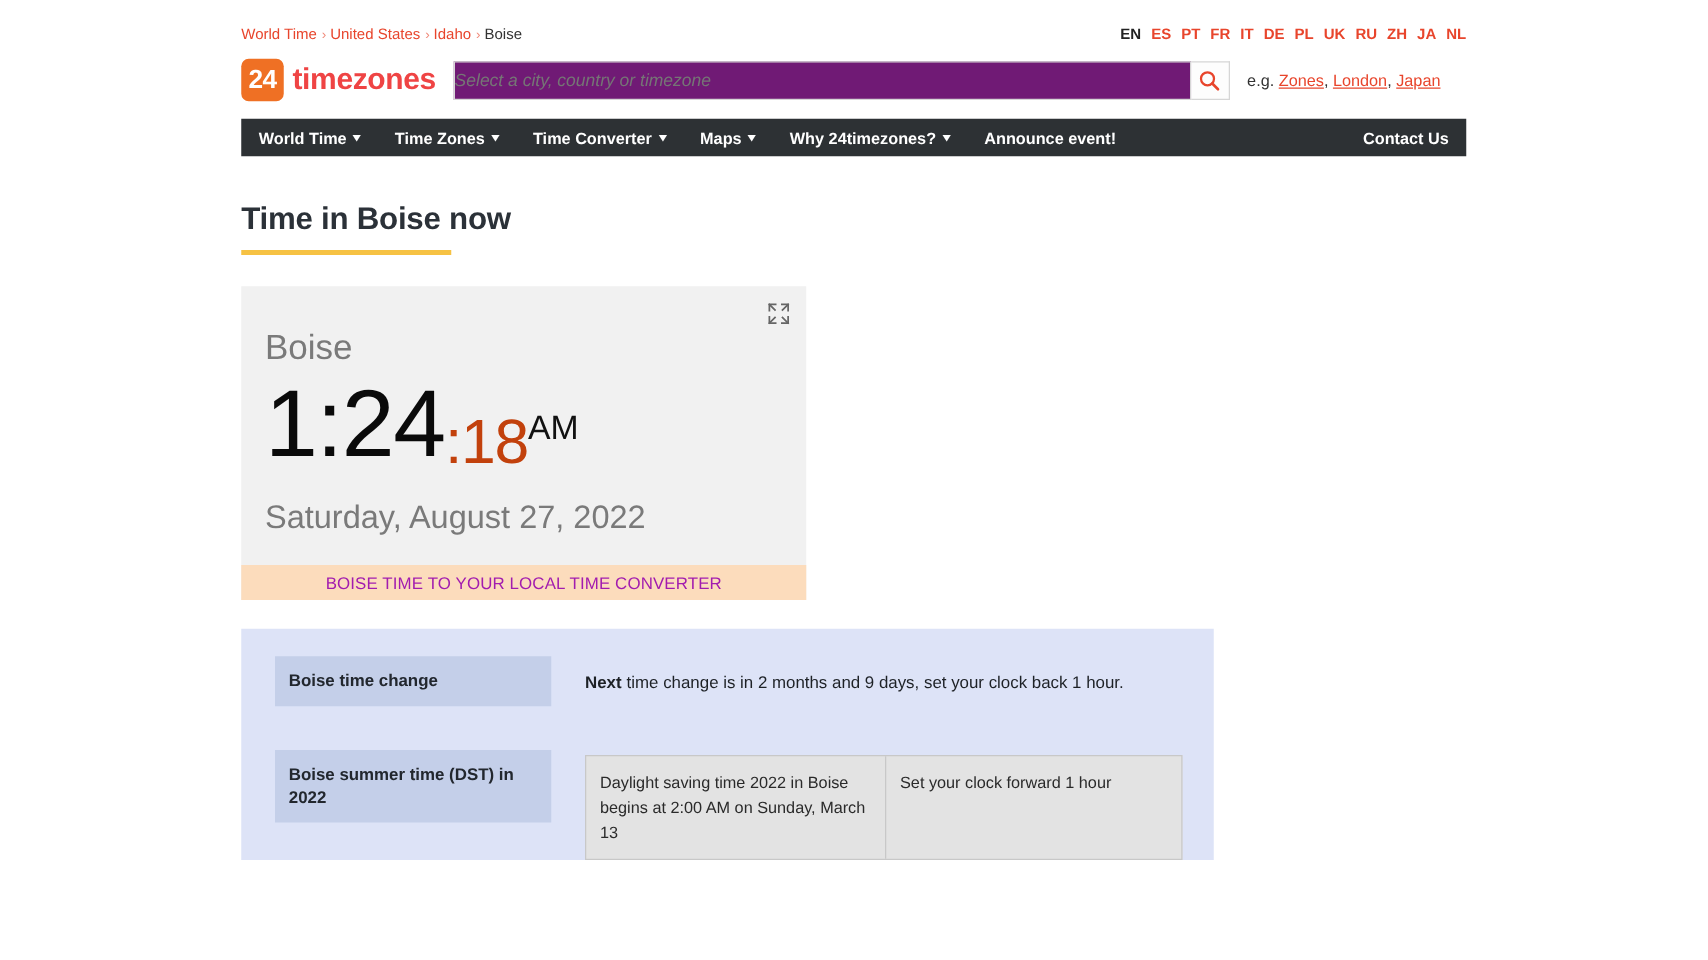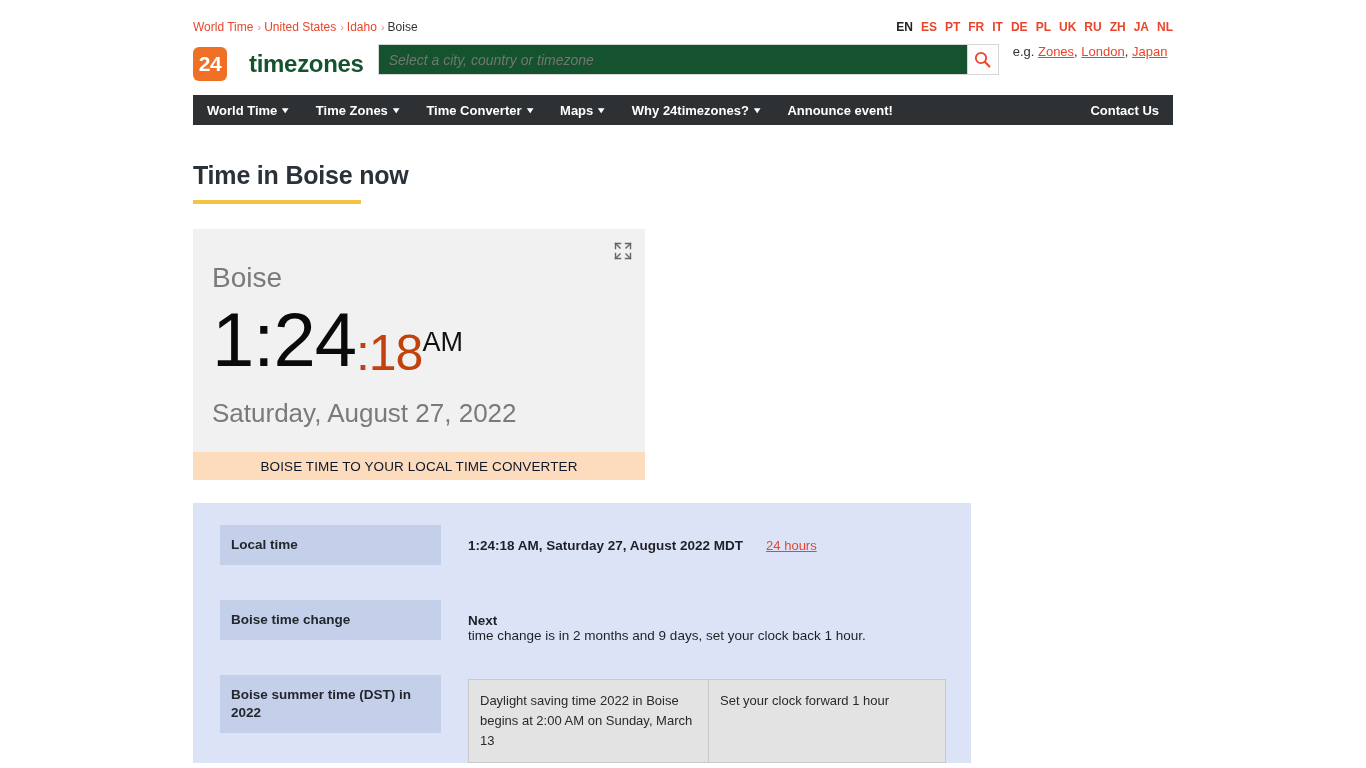--- a/index.html
+++ b/index.html
@@ -26,55 +26,56 @@
   .breadcrumb .sep { color: #f08a7a; margin: 0 3px 0 4px; font-size: 11px; }
   .breadcrumb .current { color: #333; }
 
   .langs { font-size: 12px; font-weight: bold; white-space: nowrap; }
   .langs span, .langs a { margin-left: 8px; text-decoration: none; color: #e8452c; }
   .langs .active { color: #222; }
 
   
   .headrow {
     display: flex;
+    align-items: center;
     margin-top: 10px;
     height: 40px;
   }
   .logo { display: flex; align-items: center; text-decoration: none; }
   .logo-badge {
     width: 34px; height: 34px;
     background: #ef7024;
     border-radius: 6px;
     color: #fff;
     font-size: 21px;
     font-weight: bold;
     display: flex; align-items: center; justify-content: center;
     letter-spacing: -0.5px;
   }
   .logo-text {
     font-size: 24px;
     font-weight: bold;
-    color: #14532d;
-    margin-left: 22px;
+    color: #ef4444;
+    margin-left: 7px;
     letter-spacing: -0.3px;
   }
   .searchbox {
     margin-left: 14px;
     display: flex;
     align-items: stretch;
   }
   .searchbox input {
     width: 590px;
     height: 31px;
     border: 1px solid #d6d6d6;
-    background: #14532d;
+    background: #701a75;
     font-size: 14px;
     font-style: italic;
     color: #9b9b9b;
-    padding: 0 10px;
+    padding: 0 0;
     font-family: "Liberation Sans", sans-serif;
     outline: none;
   }
   .search-btn {
     width: 31px; height: 31px;
     border: 1px solid #d6d6d6;
     border-left: none;
     background: #fdfdfd;
     display: flex; align-items: center; justify-content: center;
     cursor: pointer;
@@ -165,21 +166,21 @@
     color: #7a7a7a;
     padding: 22px 0 26px 19px;
     line-height: 1;
   }
   .converter-bar {
     background: #fcdcbc;
     height: 28px;
     display: flex;
     align-items: center;
     justify-content: center;
-    color: #0f172a;
+    color: #a21caf;
     font-size: 13.5px;
     letter-spacing: 0.1px;
     cursor: pointer;
     text-decoration: none;
   }
 
   
   h2.sh {
     font-size: 19px;
     font-weight: bold;
@@ -212,21 +213,21 @@
   }
   .ivalue {
     margin-left: 27px;
     padding-top: 13px;
     font-size: 13.5px;
     color: #1d2126;
     display: flex;
     align-items: baseline;
     white-space: nowrap;
   }
-  .ivalue.plain { font-weight: normal; flex-direction: column; }
+  .ivalue.plain { font-weight: normal; }
   .v-strong { font-weight: bold; }
   .link24 {
     color: #e8452c;
     text-decoration: underline;
     margin-left: 23px;
     font-size: 13px;
     font-weight: normal;
   }
   .ivalue .lead { font-weight: bold; margin-right: 4px; }
 
@@ -334,27 +335,20 @@
         <span class="t-sec">:18</span>
         <span class="t-ampm">AM</span>
       </div>
       <div class="clock-date">Saturday, August 27, 2022</div>
       <a href="#" class="converter-bar">BOISE TIME TO YOUR LOCAL TIME CONVERTER</a>
     </div>
 
 
     <div class="infotable">
 
-      <div class="irow">
-        <div class="ilabel">Local time</div>
-        <div class="ivalue">
-          <span class="v-strong">1:24:18 AM, Saturday 27, August 2022 MDT</span>
-          <a href="#" class="link24">24 hours</a>
-        </div>
-      </div>
 
       <div class="irow">
         <div class="ilabel">Boise time change</div>
         <div class="ivalue plain">
           <span class="lead">Next</span>
           <span>time change is in 2 months and 9 days, set your clock back 1 hour.</span>
         </div>
       </div>
 
       <div class="irow">

